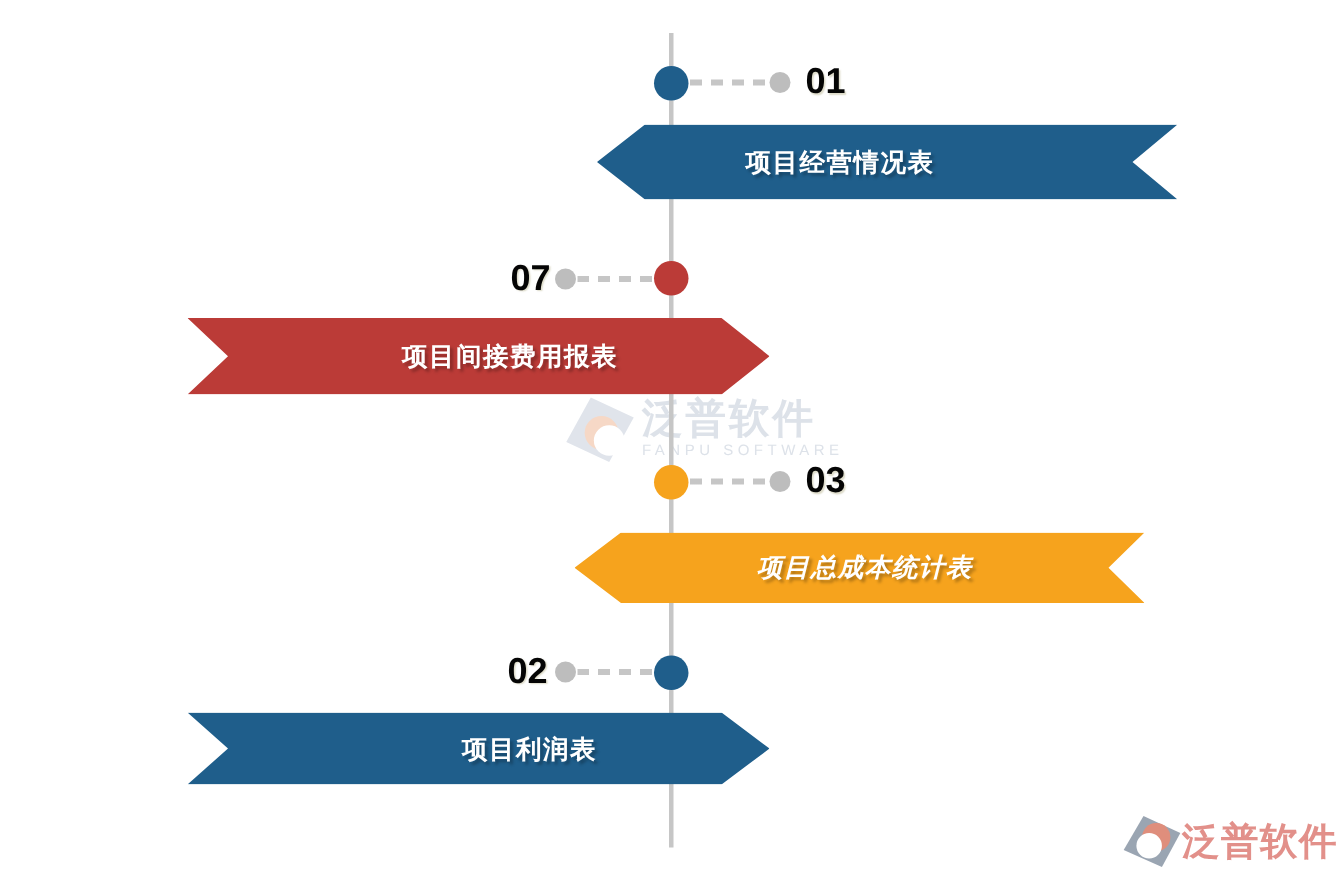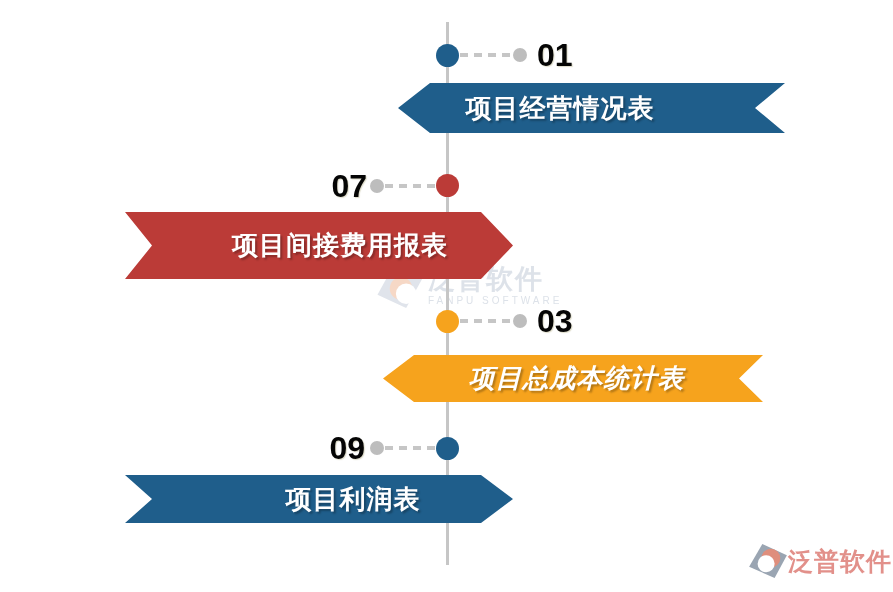--- a/index.html
+++ b/index.html
@@ -12,36 +12,36 @@
   .dot.big{width:23px;height:23px;}
   .dot.small{width:14px;height:14px;background:#bdbdbd;}
   .dot.blue{background:#1f5e8b;}
   .dot.red{background:#bb3b37;}
   .dot.orange{background:#f6a31d;}
   .dash{
     position:absolute;height:4px;z-index:2;
     background:repeating-linear-gradient(90deg,#c6c6c6 0 8px,transparent 8px 14px);
   }
   .num{
-    position:absolute;font-size:32px;line-height:28px;font-weight:bold;color:#050505;
+    position:absolute;font-size:24px;line-height:28px;font-weight:bold;color:#050505;
     text-shadow:1px 1px 1px rgba(120,110,40,0.25);z-index:3;width:44px;
   }
   .num.right{text-align:right;}
   .banner{
     position:absolute;display:flex;align-items:center;justify-content:center;
-    box-sizing:border-box;color:#ffffff;font-size:26px;font-weight:bold;
+    box-sizing:border-box;color:#ffffff;font-size:17px;font-weight:bold;
     letter-spacing:1px;text-shadow:2px 2px 2px rgba(0,0,0,0.28);z-index:2;white-space:nowrap;
   }
   .banner.blue{background:#1f5e8b;}
   .banner.red{background:#bb3b37;}
   .banner.orange{background:#f6a31d;font-style:italic;}
   .b1{left:398px;top:83px;width:387px;height:50px;
       clip-path:polygon(0 50%,32px 0,100% 0,calc(100% - 30px) 50%,100% 100%,32px 100%);
       padding-left:32px;padding-right:95px;}
-  .b2{left:125px;top:212px;width:388px;height:67px;
+  .b2{left:125px;top:212px;width:388px;height:51px;
       clip-path:polygon(0 0,calc(100% - 32px) 0,100% 50%,calc(100% - 32px) 100%,0 100%,27px 50%);
       padding-left:74px;padding-right:32px;font-family:Liberation Serif, serif;}
   .b3{left:383px;top:355px;width:380px;height:47px;
       clip-path:polygon(0 50%,31px 0,100% 0,calc(100% - 24px) 50%,100% 100%,31px 100%);
       padding-left:31px;padding-right:24px;}
   .b4{left:125px;top:475px;width:388px;height:48px;
       clip-path:polygon(0 0,calc(100% - 32px) 0,100% 50%,calc(100% - 32px) 100%,0 100%,27px 50%);
       padding-left:100px;padding-right:32px;}
   .wm-center{position:absolute;left:376px;top:264px;display:flex;align-items:flex-start;z-index:0;}
   .wm-center-text{margin-left:4px;}
@@ -89,21 +89,21 @@
 
   <div>
     <div class="dot big orange" style="left:436px;top:310px;"></div>
     <div class="dash" style="left:460px;top:319px;width:52px;"></div>
     <div class="dot small" style="left:513px;top:314px;"></div>
     <div class="num" style="left:537px;top:307px;">03</div>
     <div class="banner orange b3">项目总成本统计表</div>
   </div>
 
   <div>
-    <div class="num right" style="left:321px;top:434px;">09</div>
+    <div class="num right" style="left:321px;top:434px;">02</div>
     <div class="dot small" style="left:370px;top:441px;"></div>
     <div class="dash" style="left:385px;top:446px;width:50px;"></div>
     <div class="dot big blue" style="left:436px;top:437px;"></div>
     <div class="banner blue b4">项目利润表</div>
   </div>
 
   <div class="wm-corner">
     <div class="wm-corner-row">
       <svg width="40" height="34" viewBox="0 0 40 36">
         <polygon points="14,0 40,12 27,36 0,24" fill="#9aa5b2"></polygon>

